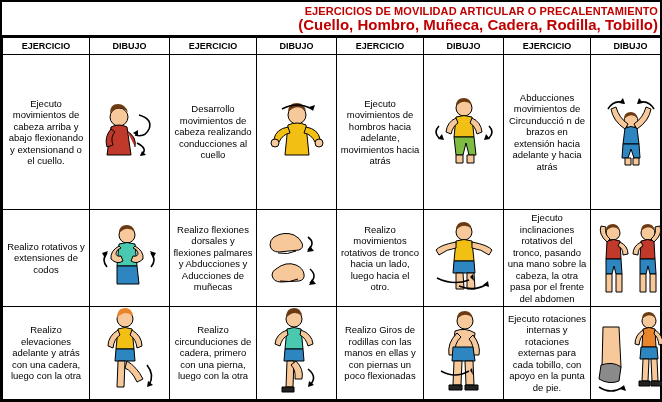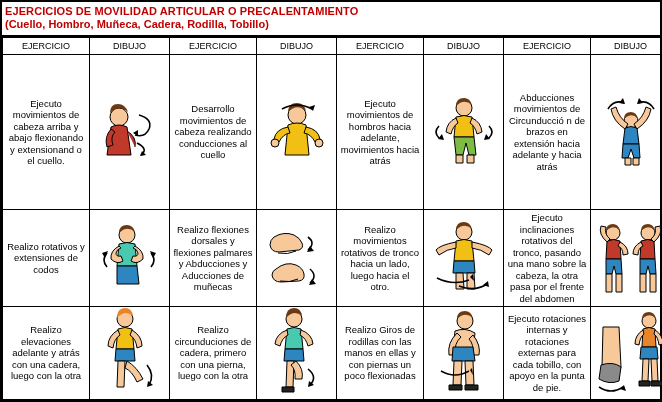--- a/index.html
+++ b/index.html
@@ -12,54 +12,54 @@
   .sheet{
     width:662px;height:402px;
     box-sizing:border-box;
     border:2px solid #000;
     background:#fff;
     display:flex;
     flex-direction:column;
   }
   .title-bar{
     border-bottom:2px solid #000;
-    text-align:left;
-    padding:3px 2px 4px 3px;
+    text-align:right;
+    padding:3px 2px 4px 20px;
     background:#ffffff;
   }
   .title-line1{
     font-size:11px;
     font-weight:bold;
     color:#c00000;
     letter-spacing:.1px;
     line-height:13px;
   }
   .title-line2{
-    font-size:11px;
+    font-size:15px;
     font-weight:bold;
     color:#c00000;
     line-height:13px;
   }
   table{
     border-collapse:collapse;
     width:100%;
     height:100%;
     table-layout:fixed;
   }
   th,td{
     border:1px solid #000;
     vertical-align:middle;
     text-align:center;
     font-size:9.5px;
     line-height:11px;
     padding:1px;
   }
   th{
     font-size:9px;
-    font-weight:normal;
+    font-weight:bold;
     height:14px;
     padding:1px 0;
     margin-top:47px;
   }
   .txt{width:86px;}
   .img{width:79px;}
   .cell-text{
     padding:2px 3px;
     font-size:9.5px;
     line-height:11.5px;

